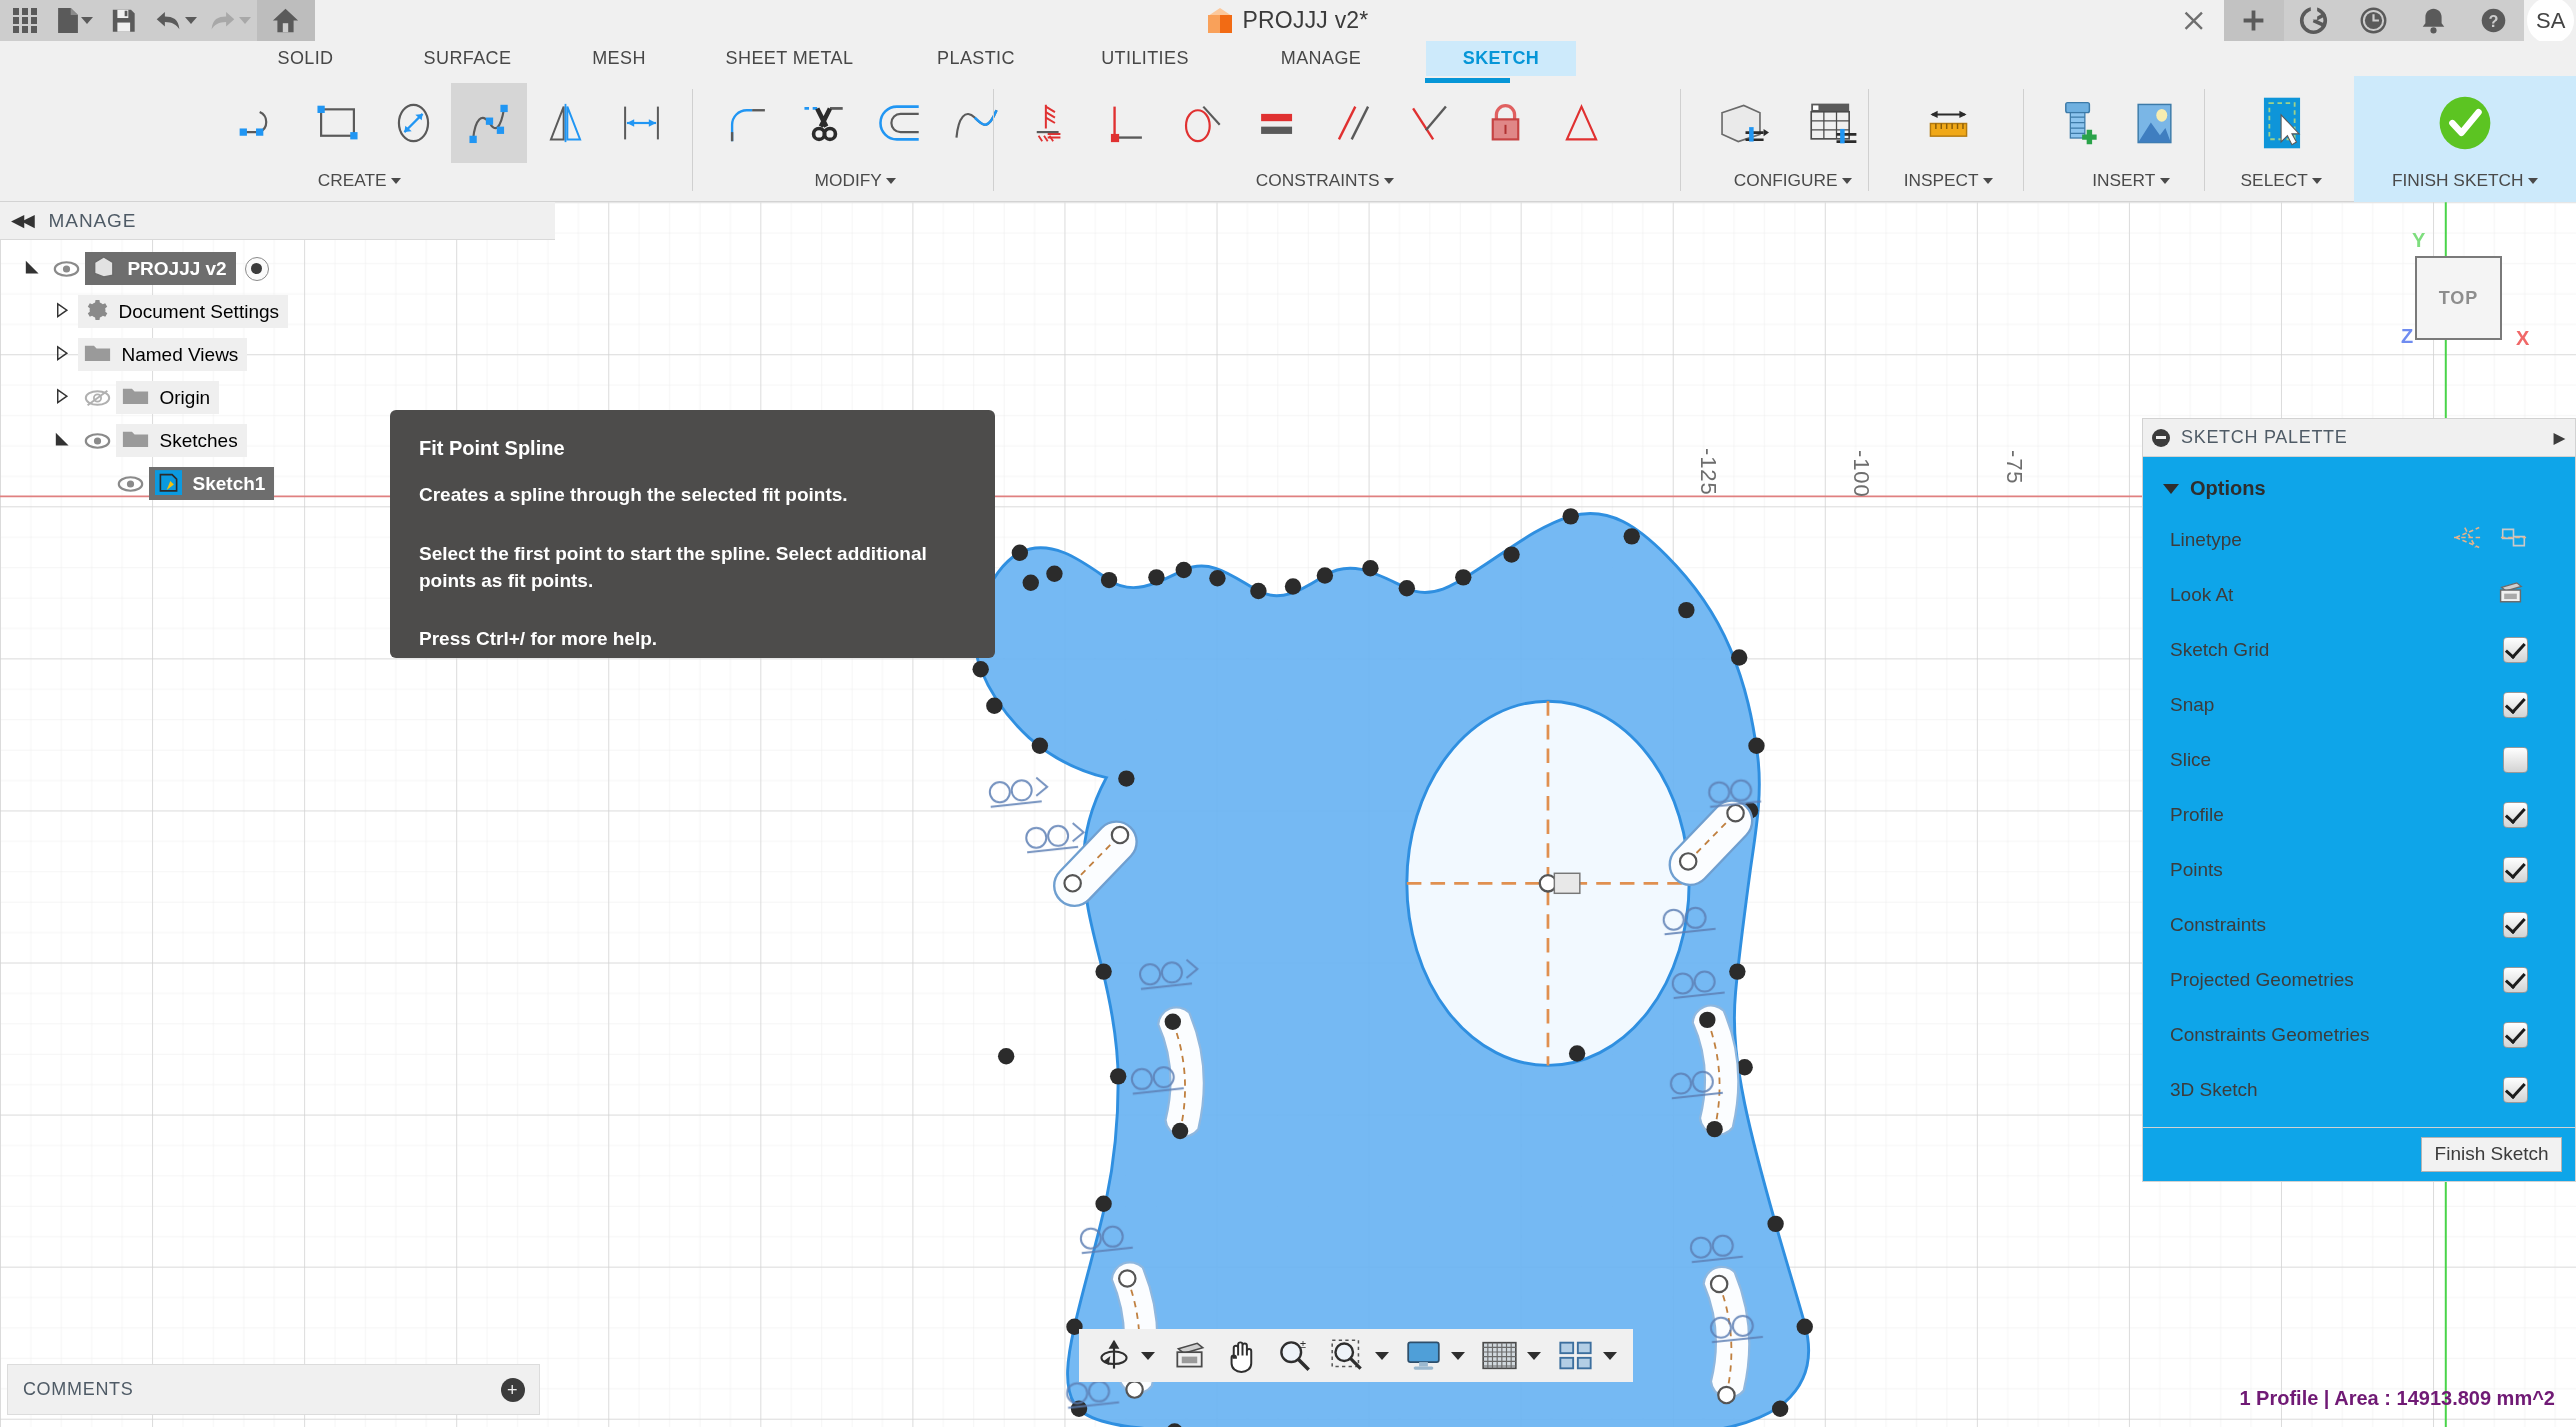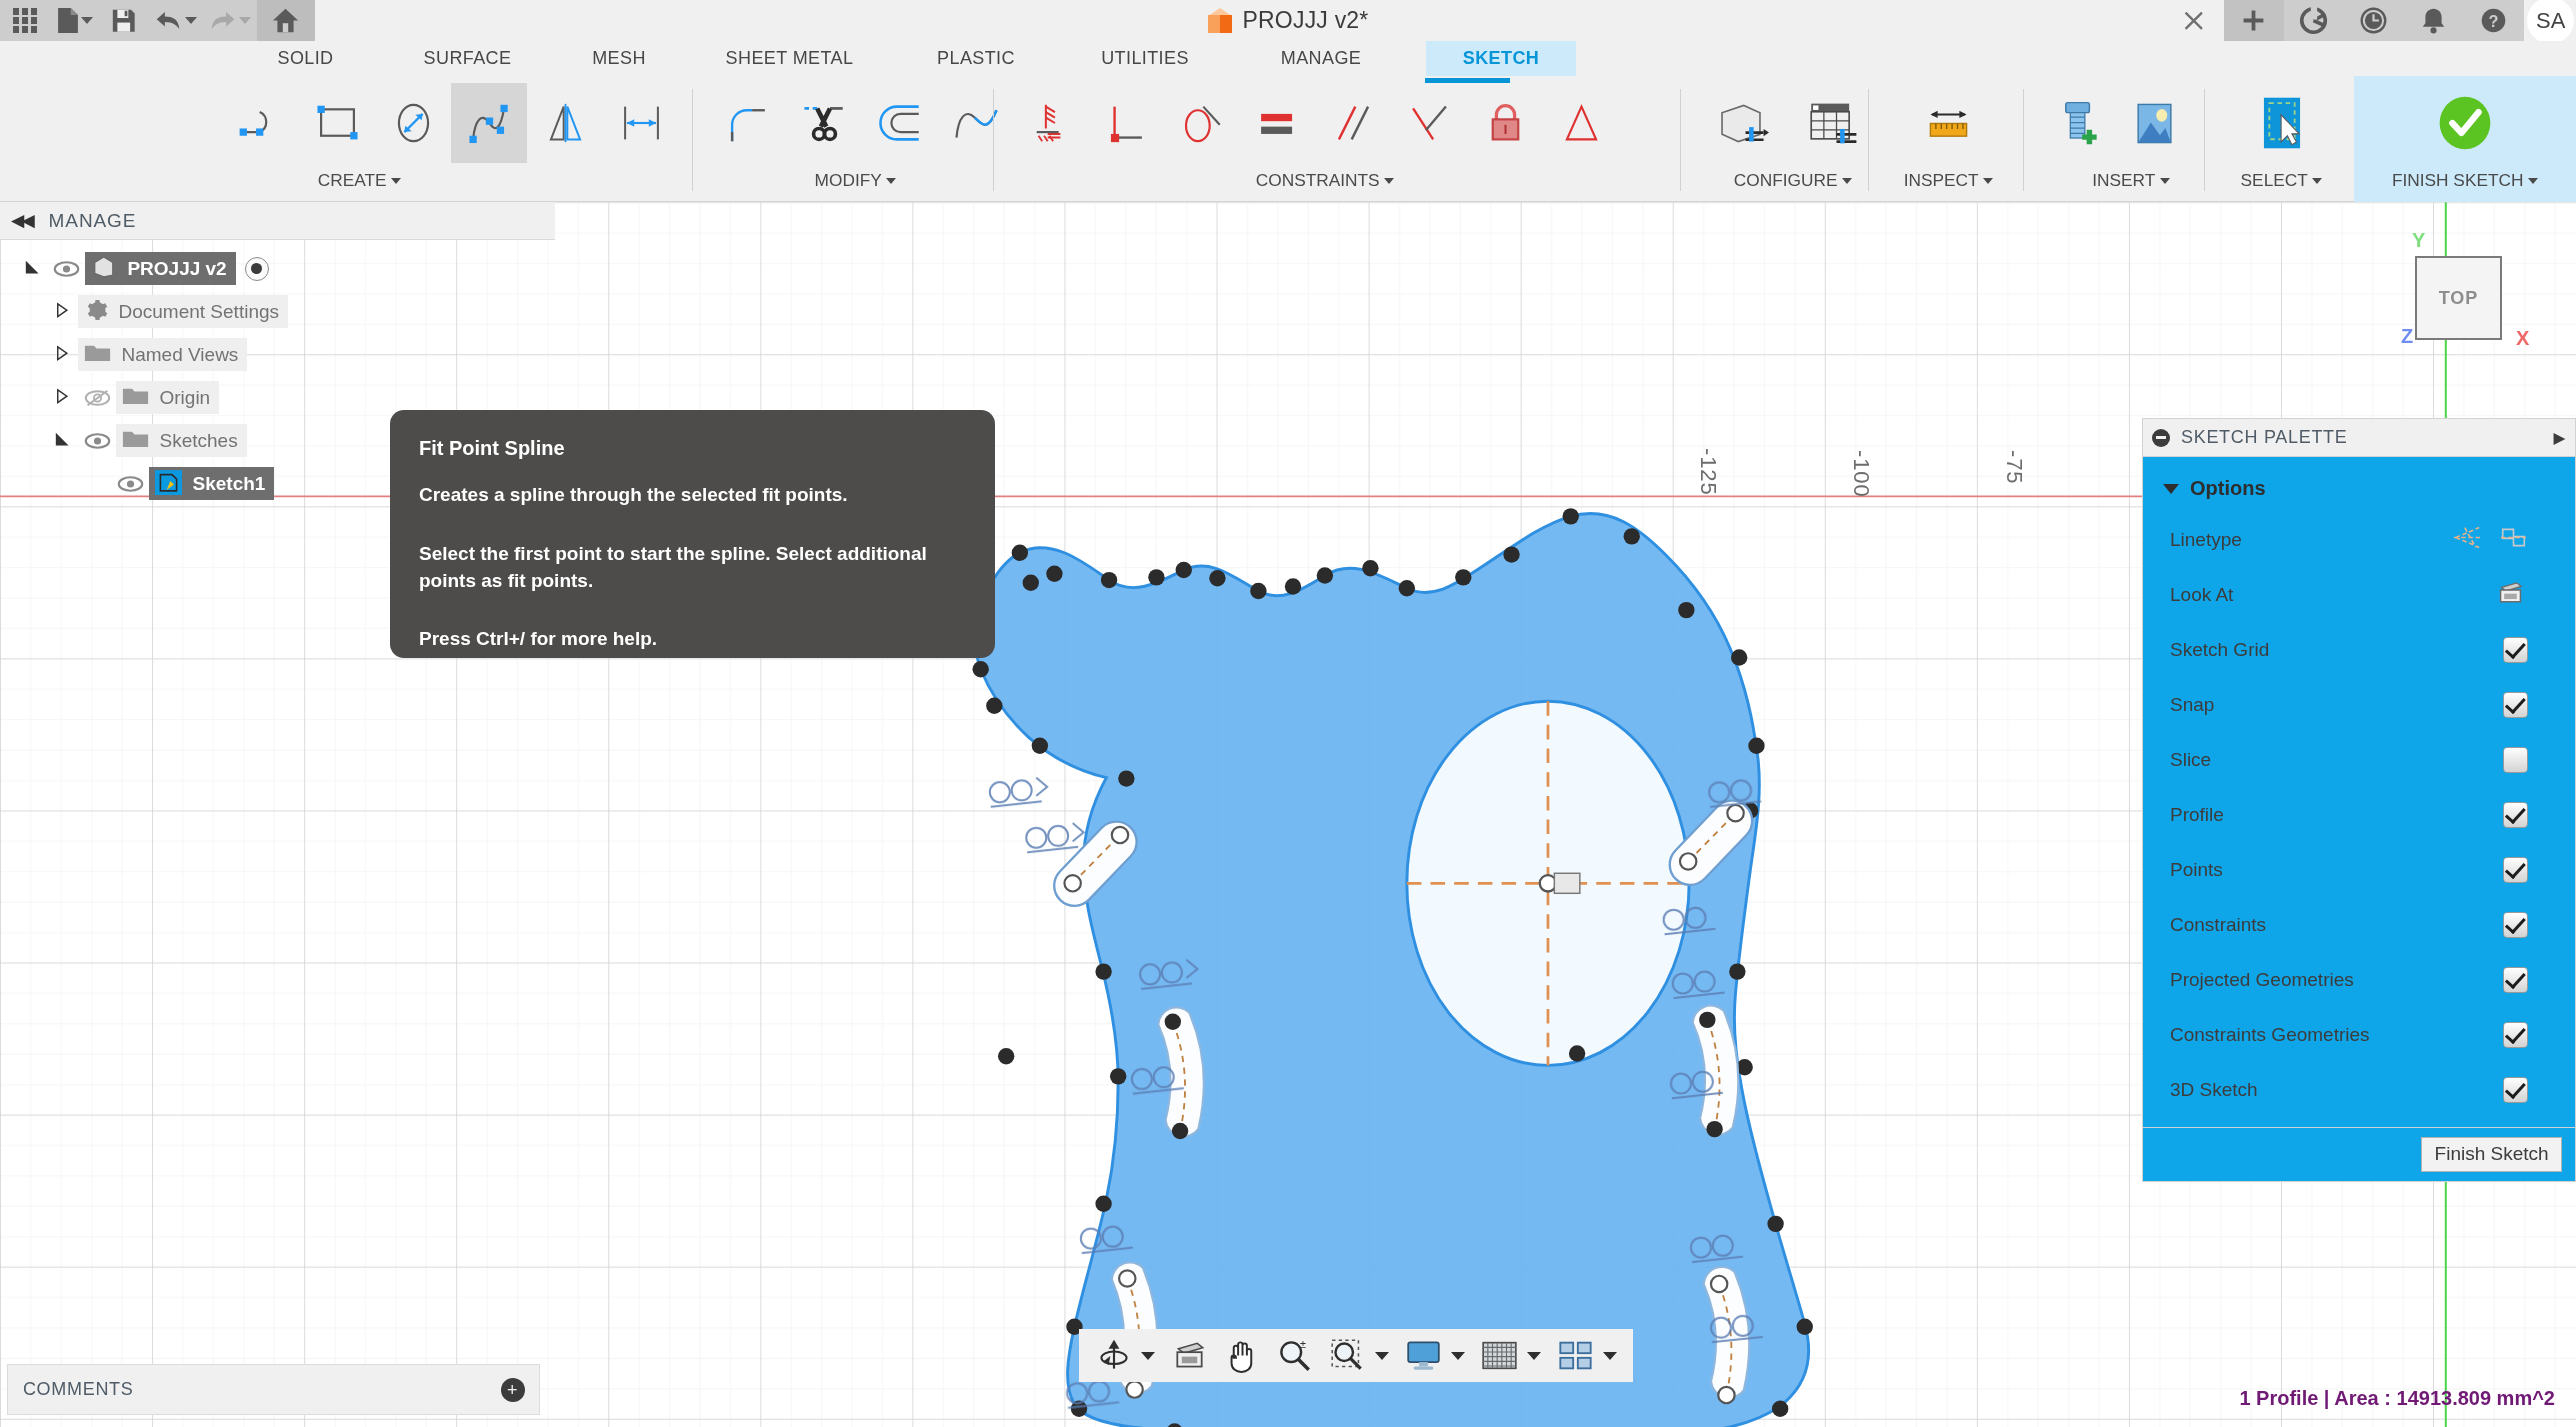--- a/index.html
+++ b/index.html
@@ -129,32 +129,32 @@
   .tree-row { display: flex; align-items: center; height: 43px; }
   .twisty {
     width: 31px; text-align: center; color: #333; font-size: 13.7px;
   }
   .eye { width: 38px; display:flex; align-items:center; justify-content:center; }
   .node-chip {
     display: flex; align-items: center; gap: 11px; height: 33px;
     background: #efefef; padding: 0 9px 0 5.5px;
   }
   .node-chip.sel { background: #6e6e6e; color: #fff; }
-  .node-label { font-size: 19px; color: #737373; white-space: nowrap; }
+  .node-label { font-size: 19px; color: #000000; white-space: nowrap; }
   .node-chip.sel .node-label { color: #ffffff; font-weight: bold; }
   .radio-o {
     width: 24px; height: 24px; border-radius: 50%; border: 1.8px solid #8a8a8a;
     background: #fafafa; display:flex;align-items:center;justify-content:center; margin-left: 9px;
   }
   .radio-o i { width: 11px; height: 11px; border-radius: 50%; background: #3b3b3b; display:block; }
 
   
   .tooltip {
     position: absolute; left: 390px; top: 208px; width: 605px; height: 248px;
-    background: #4d4c4b; border-radius: 14px; color: #fff;
+    background: #4d4c4b; border-radius: 6px; color: #fff;
     padding: 24px 29px; font-size: 19px; line-height: 1.42;
   }
   .tt-title { font-weight: bold; font-size: 20px; margin-bottom: 20px; }
   .tt-p { font-weight: bold; margin-bottom: 7.3px; }
   .tt-gap { height: 24px; }
 
   
   .palette {
     position: absolute; right: 0; top: 216px; width: 434px;
     background: #0ea5e9; border: 0.9px solid #d2d2d2;

